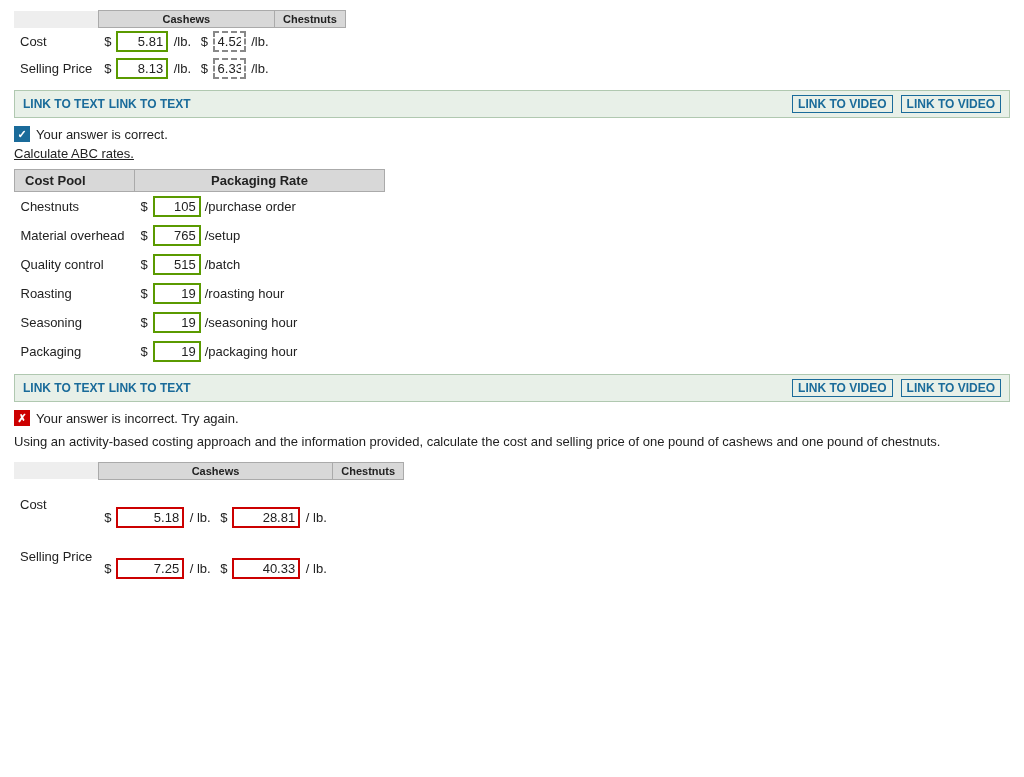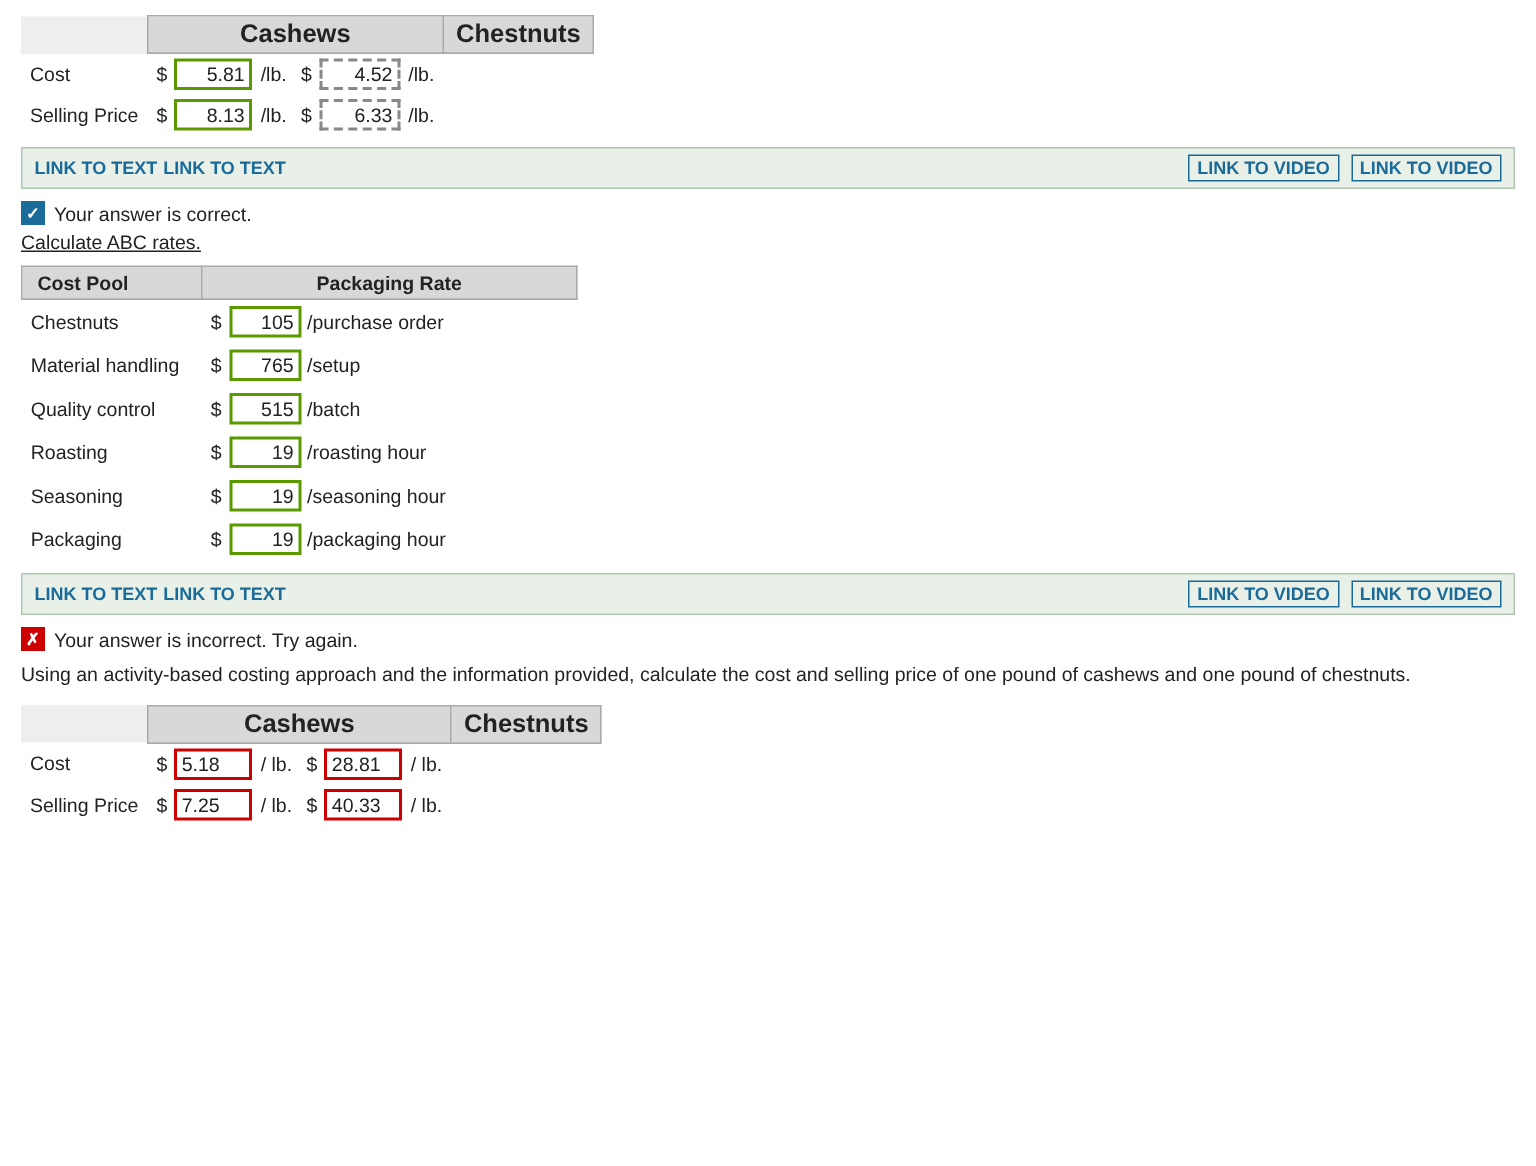--- a/index.html
+++ b/index.html
@@ -20,50 +20,51 @@
       color: #e00;
       font-weight: bold;
       font-style: italic;
     }
     table.data-table {
       border-collapse: collapse;
       margin-bottom: 8px;
     }
     table.data-table th {
       font-weight: bold;
-      font-size: 17px;
+      font-size: 11px;
       text-align: center;
       padding: 2px 8px;
       background: #d8d8d8;
       border: 1px solid #aaa;
       margin-left: 46px;
     }
     table.data-table td {
       padding: 3px 6px;
       vertical-align: middle;
     }
     .input-green {
       border: 2px solid #5a9a00;
       width: 52px;
       text-align: right;
       font-size: 13px;
       padding: 1px 3px;
       color: #222;
     }
     .input-red {
       border: 2px solid #cc0000;
-      width: 52px;
-      text-align: left;
+      width: 68px;
+      text-align: right;
       font-size: 13px;
       padding: 1px 3px;
       color: #222;
+      margin-top: 24px;
     }
     .input-dashed {
       border: 2px dashed #888;
-      width: 54px;
+      width: 33px;
       text-align: right;
       font-size: 13px;
       padding: 1px 3px;
       color: #222;
     }
     .dollar { font-size: 13px; margin-right: 1px; }
     .unit-label { font-size: 13px; margin-left: 2px; }
     .link-bar {
       display: flex;
       align-items: center;
@@ -233,21 +234,21 @@
     <tbody id="abc-tbody">
     <tr>
       <td>Chestnuts</td>
       <td style="display:flex;align-items:center;gap:4px;padding:4px 6px;">
         <span class="dollar">$</span>
         <input class="input-green" type="text" value="105" style="width: 48px;">
         <span style="font-size:13px;">/purchase order</span>
       </td>
     </tr>
         <tr>
-      <td>Material handling</td>
+      <td>Material overhead</td>
       <td style="display:flex;align-items:center;gap:4px;padding:4px 6px;">
         <span class="dollar">$</span>
         <input class="input-green" type="text" value="765" style="width: 48px;">
         <span style="font-size:13px;">/setup</span>
       </td>
     </tr>
         <tr>
       <td>Quality control</td>
       <td style="display:flex;align-items:center;gap:4px;padding:4px 6px;">
         <span class="dollar">$</span>

